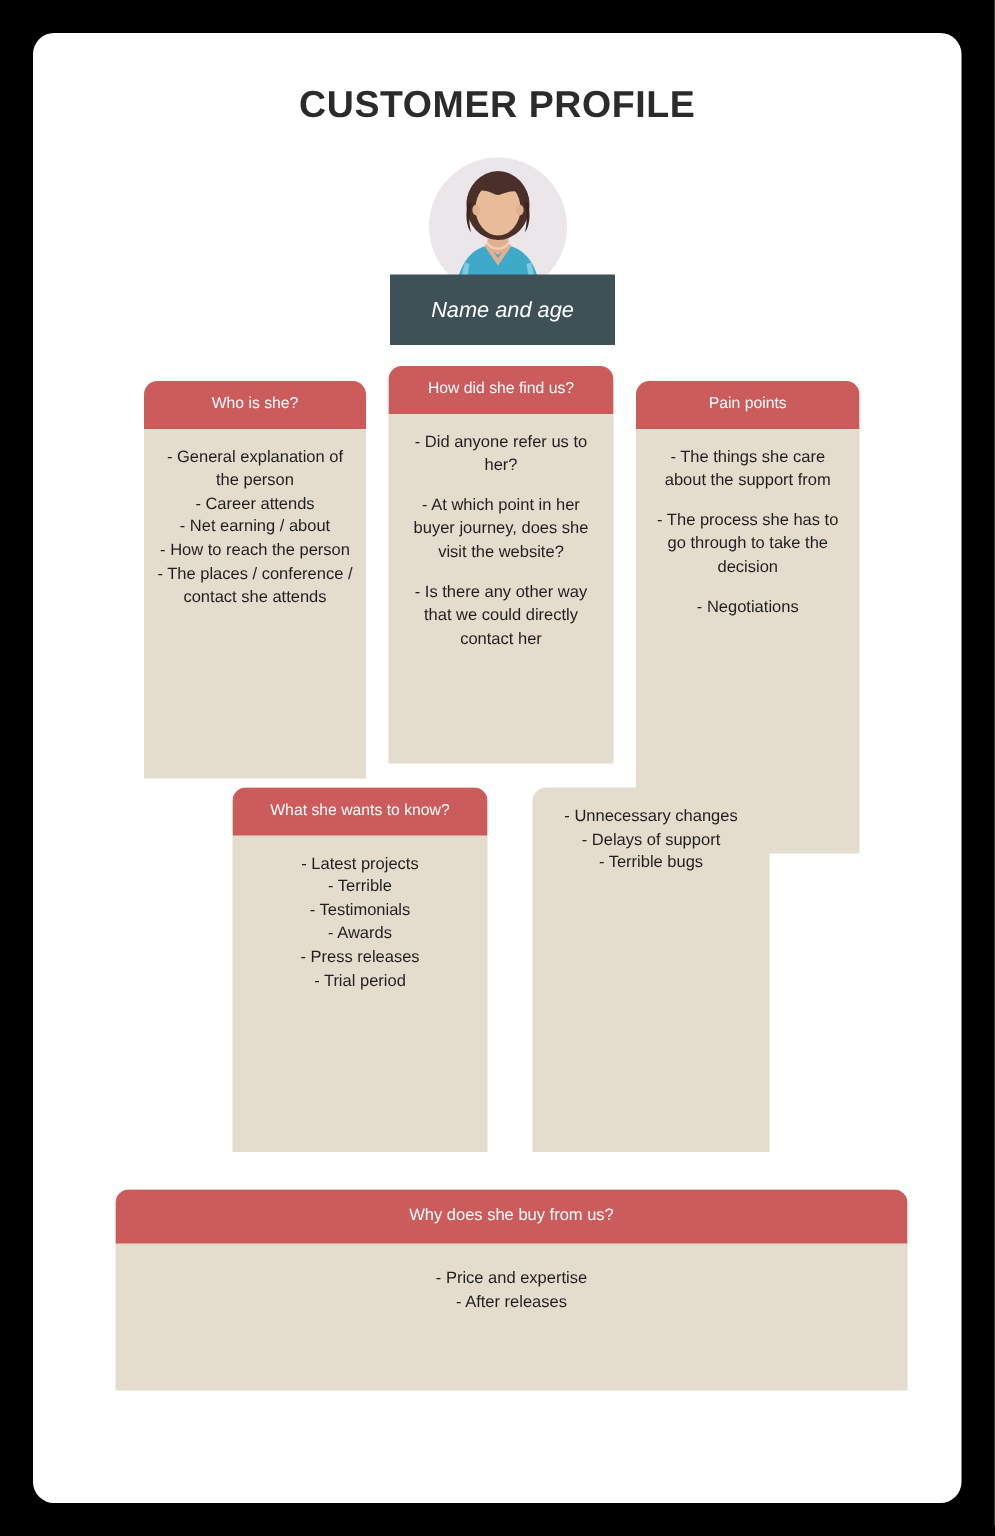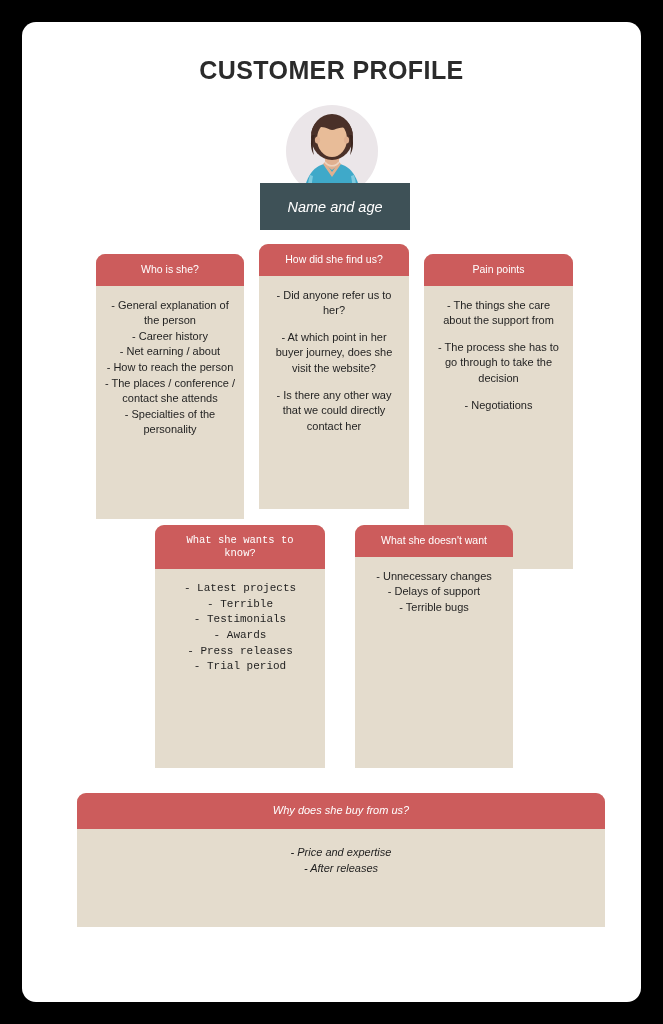--- a/index.html
+++ b/index.html
@@ -97,25 +97,25 @@
   .card-body p { margin: 0; }
   .card-body p + p { margin-top: 0; }
   .card-body .gap { height: 11px; }
 
   
   .card-who   { left: 74px;  top: 232px; width: 148px; height: 265px; }
   .card-find  { left: 237px; top: 222px; width: 150px; height: 265px; }
   .card-pain  { left: 402px; top: 232px; width: 149px; height: 315px; }
 
   
-  .card-wants { left: 133px; top: 503px; width: 170px; height: 243px; font-family: Liberation Mono, monospace; }
+  .card-wants { left: 133px; top: 503px; width: 170px; height: 243px; }
   .card-not   { left: 333px; top: 503px; width: 158px; height: 243px; }
 
   
-  .card-why   { left: 55px;  top: 771px; width: 528px; height: 134px; font-style: italic; }
+  .card-why   { left: 55px;  top: 771px; width: 528px; height: 134px; }
   .card-why .card-header { font-size: 11px; padding: 11px 6px 12px; }
   .card-why .card-body   { padding-top: 16px; }
 </style>
 </head>
 <body>
 
 <div class="page-frame">
 
   <div class="page-title">CUSTOMER PROFILE</div>
 
@@ -149,25 +149,24 @@
   </div>
 
   <div class="name-bar">
     <span>Name and age</span>
   </div>
 
   <div class="card card-who">
     <div class="card-header">Who is she?</div>
     <div class="card-body">
       <p>- General explanation of the person</p>
-      <p>- Career history</p>
+      <p>- Career attends</p>
       <p>- Net earning / about</p>
       <p>- How to reach the person</p>
       <p>- The places / conference / contact she attends</p>
-      <p>- Specialties of the personality</p>
     </div>
   </div>
 
   <div class="card card-find">
     <div class="card-header">How did she find us?</div>
     <div class="card-body">
       <p>- Did anyone refer us to her?</p>
       <div class="gap"></div>
       <p>- At which point in her buyer journey, does she visit the website?</p>
       <div class="gap"></div>
@@ -192,21 +191,20 @@
       <p>- Latest projects</p>
       <p>- Terrible</p>
       <p>- Testimonials</p>
       <p>- Awards</p>
       <p>- Press releases</p>
       <p>- Trial period</p>
     </div>
   </div>
 
   <div class="card card-not">
-    <div class="card-header">What she doesn't want</div>
     <div class="card-body">
       <p>- Unnecessary changes</p>
       <p>- Delays of support</p>
       <p>- Terrible bugs</p>
     </div>
   </div>
 
   <div class="card card-why">
     <div class="card-header">Why does she buy from us?</div>
     <div class="card-body">

